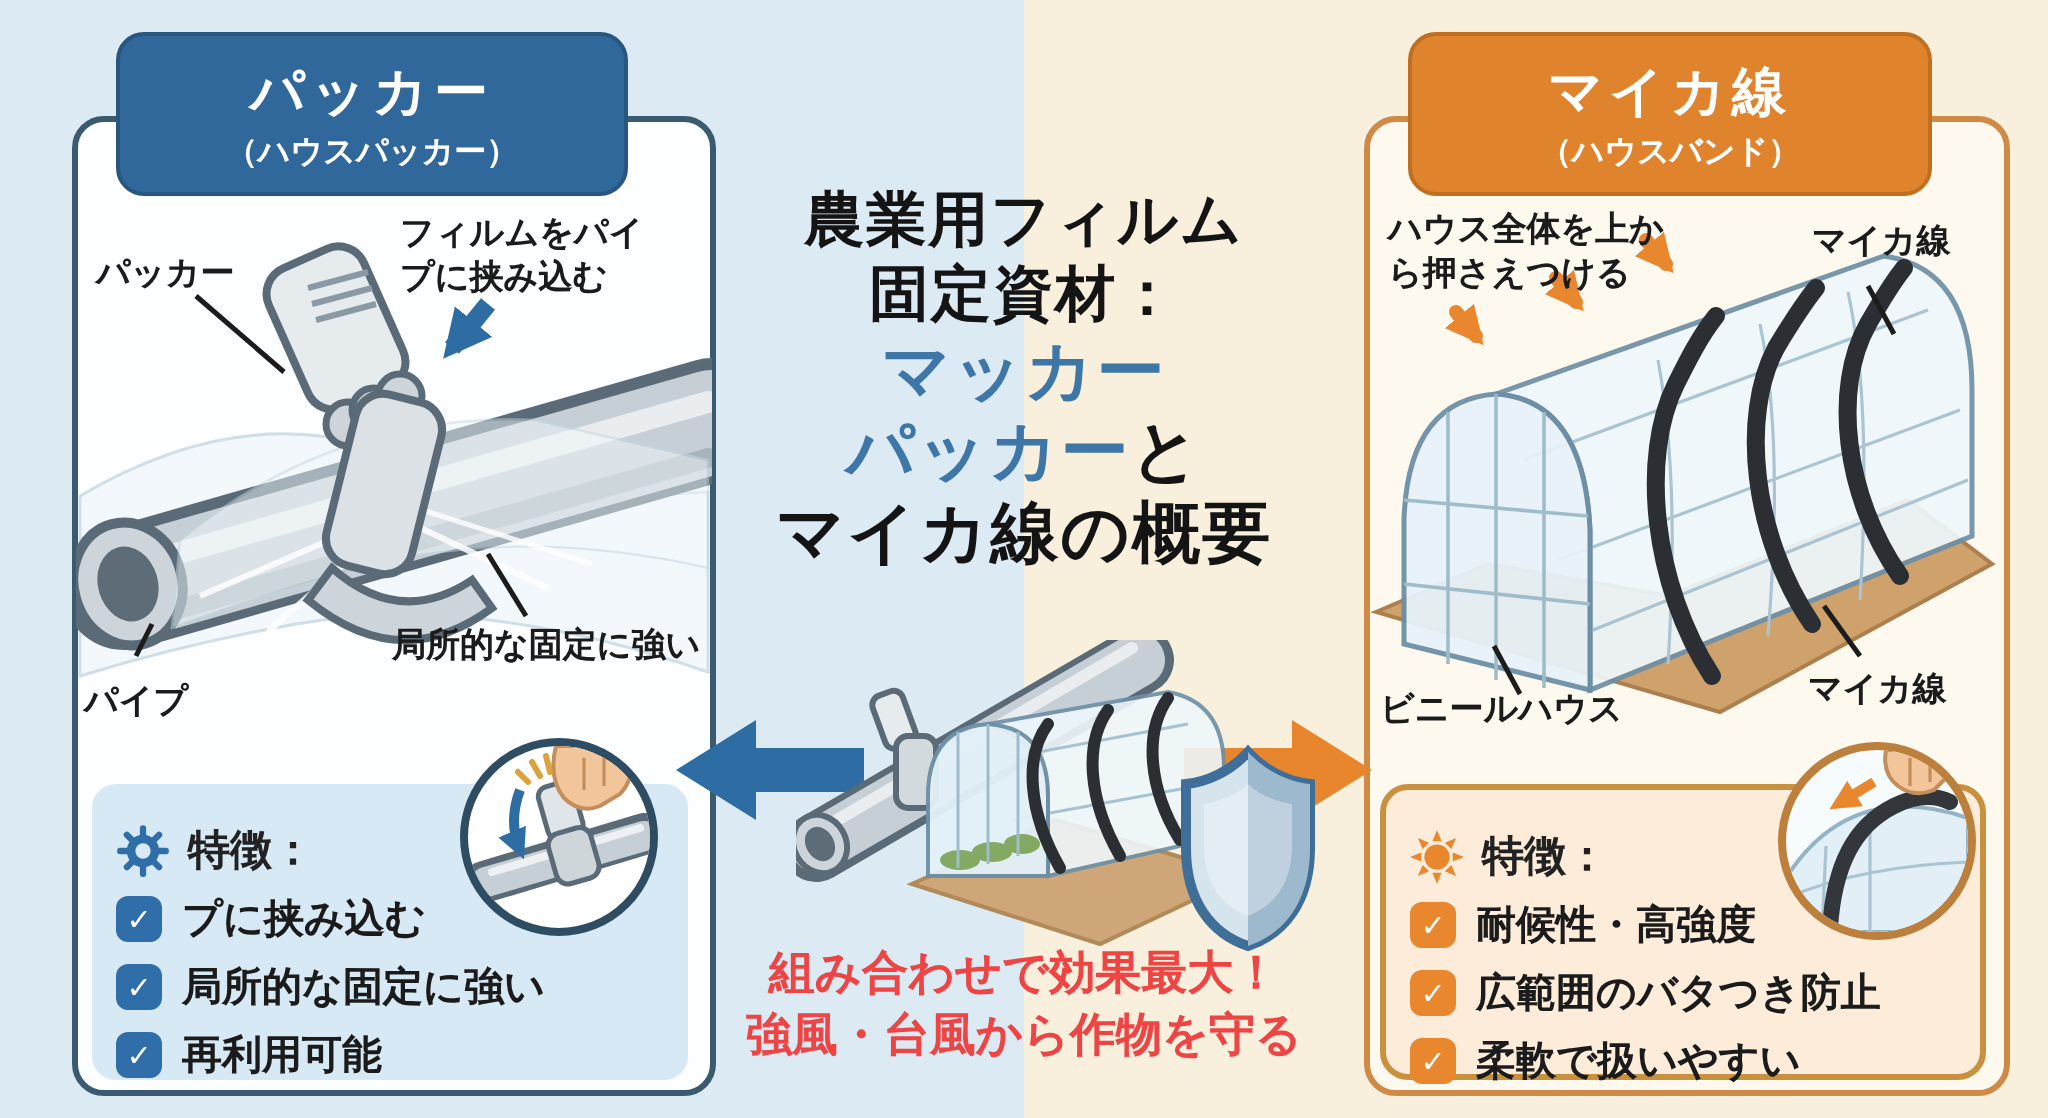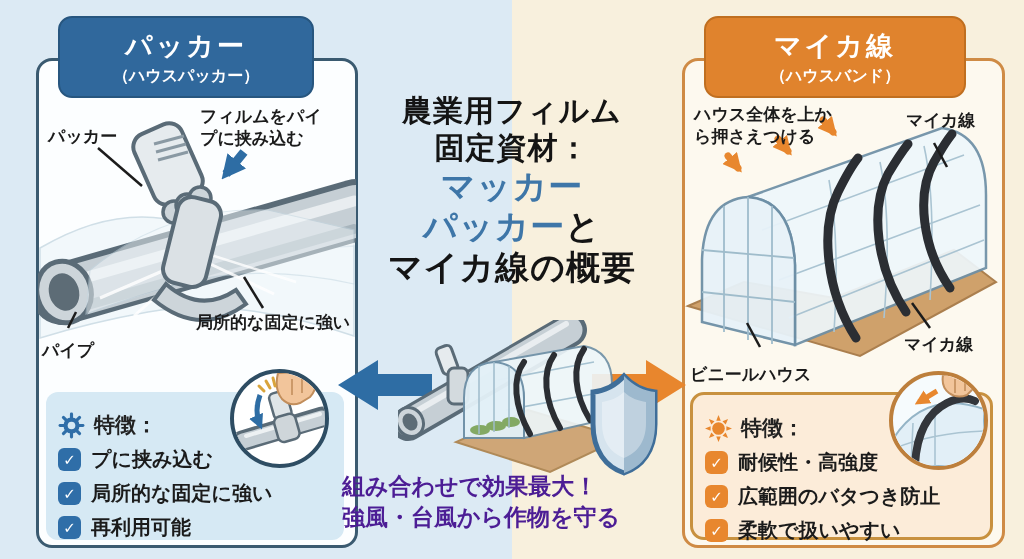--- a/index.html
+++ b/index.html
@@ -36,22 +36,22 @@
   .inset{position:absolute;border-radius:50%;z-index:5;overflow:hidden;box-sizing:border-box;}
   .inset-left{left:230px;top:369px;width:99px;height:99px;background:#ffffff;border:4px solid #2e4d63;}
   .inset-right{left:889px;top:371px;width:99px;height:99px;background:#f6fbfd;border:4px solid #bd7f3c;}
 
   .title{position:absolute;left:352px;top:92px;width:320px;text-align:center;z-index:3;color:#141414;font-weight:900;}
   .t-sm{font-size:30px;line-height:1.24;letter-spacing:1px;}
   .t-lg{font-size:34px;line-height:1.18;letter-spacing:1px;}
   .t-blue{color:#3e76a8;}
 
   .arrow{position:absolute;z-index:2;}
-  .caption{position:absolute;left:342px;top:471px;width:340px;text-align:left;
-           font-size:23px;font-weight:900;line-height:1.34;color:#4c1d95;z-index:3;}
+  .caption{position:absolute;left:342px;top:471px;width:340px;text-align:center;
+           font-size:23px;font-weight:900;line-height:1.34;color:#ef4444;z-index:3;}
 </style>
 </head>
 <body>
 
 <div class="stage">
   <div class="bg bg-left"></div>
   <div class="bg bg-right"></div>
 
   <div class="card card-left"></div>
   <div class="hdr hdr-left">
@@ -277,21 +277,21 @@
     <line x1="250" y1="43" x2="263" y2="67" stroke="#1c1c1c" stroke-width="2.5"></line>
     <line x1="76" y1="247" x2="63" y2="223" stroke="#1c1c1c" stroke-width="2.5"></line>
     <line x1="246" y1="228" x2="228" y2="203" stroke="#1c1c1c" stroke-width="2.5"></line>
   </svg>
 
   <div class="lbl" style="left:694px;top:104px;">
     <div>ハウス全体を上か</div>
     <div>ら押さえつける</div>
   </div>
   <div class="lbl" style="left:906px;top:110px;">マイカ線</div>
-  <div class="lbl" style="left:690px;top:364px;">ビニールハウス</div>
+  <div class="lbl" style="left:690px;top:344px;">ビニールハウス</div>
   <div class="lbl" style="left:904px;top:334px;">マイカ線</div>
 
   <div class="feat feat-right">
     <div class="feat-head">
       <svg viewBox="0 0 24 24" width="27" height="27">
         <g fill="#e8872e">
           <polygon points="12,0 14,5 10,5"></polygon>
           <polygon points="12,0 14,5 10,5" transform="rotate(45 12 12)"></polygon>
           <polygon points="12,0 14,5 10,5" transform="rotate(90 12 12)"></polygon>
           <polygon points="12,0 14,5 10,5" transform="rotate(135 12 12)"></polygon>

